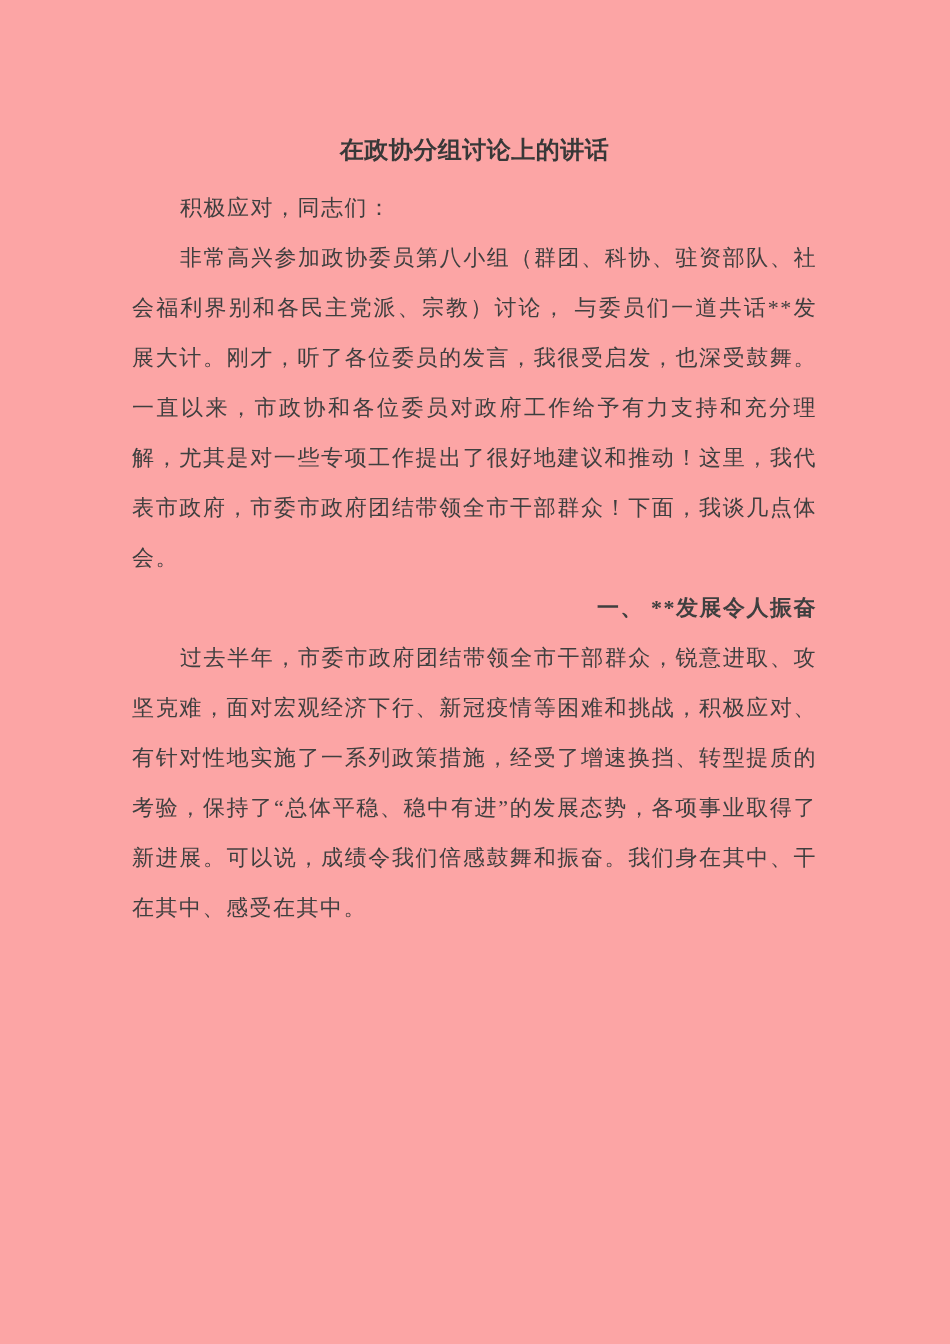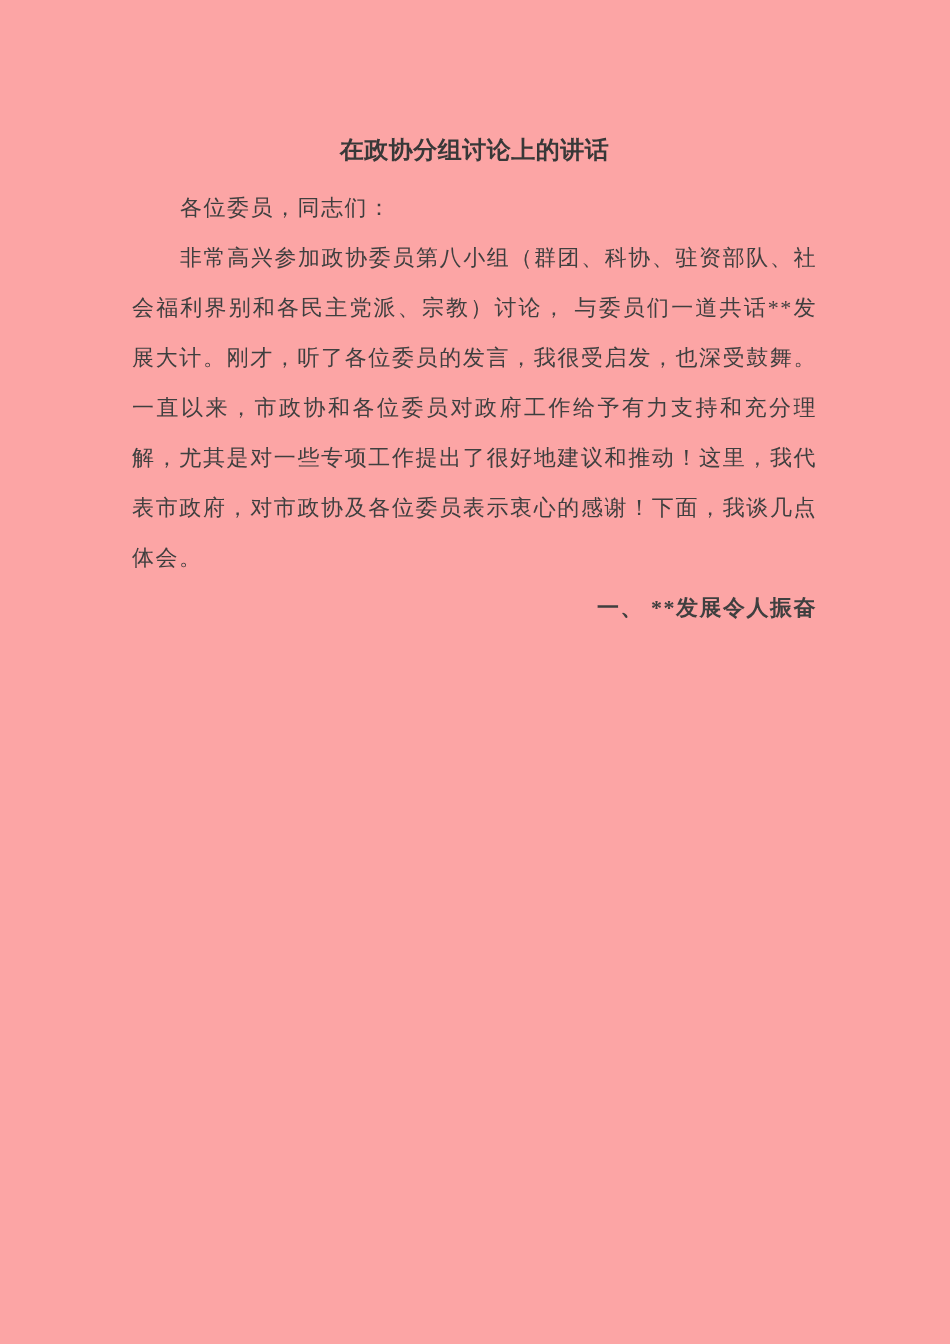--- a/index.html
+++ b/index.html
@@ -46,17 +46,18 @@
     text-align: right;
   }
 </style>
 </head>
 <body>
 
 <div class="page">
   <h1 class="doc-title">在政协分组讨论上的讲话</h1>
   <div class="doc-body">
 
-  <p class="para">各位委员，同志们：</p>
-      <p class="para">非常高兴参加政协委员第八小组（群团、科协、驻资部队、社会福利界别和各民主党派、宗教）讨论， 与委员们一道共话**发展大计。刚才，听了各位委员的发言，我很受启发，也深受鼓舞。一直以来，市政协和各位委员对政府工作给予有力支持和充分理解，尤其是对一些专项工作提出了很好地建议和推动！这里，我代表市政府，对市政协及各位委员表示衷心的感谢！下面，我谈几点体会。</p>
+  <p class="para">积极应对，同志们：</p>
+      <p class="para">非常高兴参加政协委员第八小组（群团、科协、驻资部队、社会福利界别和各民主党派、宗教）讨论， 与委员们一道共话**发展大计。刚才，听了各位委员的发言，我很受启发，也深受鼓舞。一直以来，市政协和各位委员对政府工作给予有力支持和充分理解，尤其是对一些专项工作提出了很好地建议和推动！这里，我代表市政府，市委市政府团结带领全市干部群众！下面，我谈几点体会。</p>
       <p class="para heading">一、 **发展令人振奋</p>
+      <p class="para">过去半年，市委市政府团结带领全市干部群众，锐意进取、攻坚克难，面对宏观经济下行、新冠疫情等困难和挑战，积极应对、有针对性地实施了一系列政策措施，经受了增速换挡、转型提质的考验，保持了“总体平稳、稳中有进”的发展态势，各项事业取得了新进展。可以说，成绩令我们倍感鼓舞和振奋。我们身在其中、干在其中、感受在其中。</p>
     </div>
 </div>
 
 </body></html>

